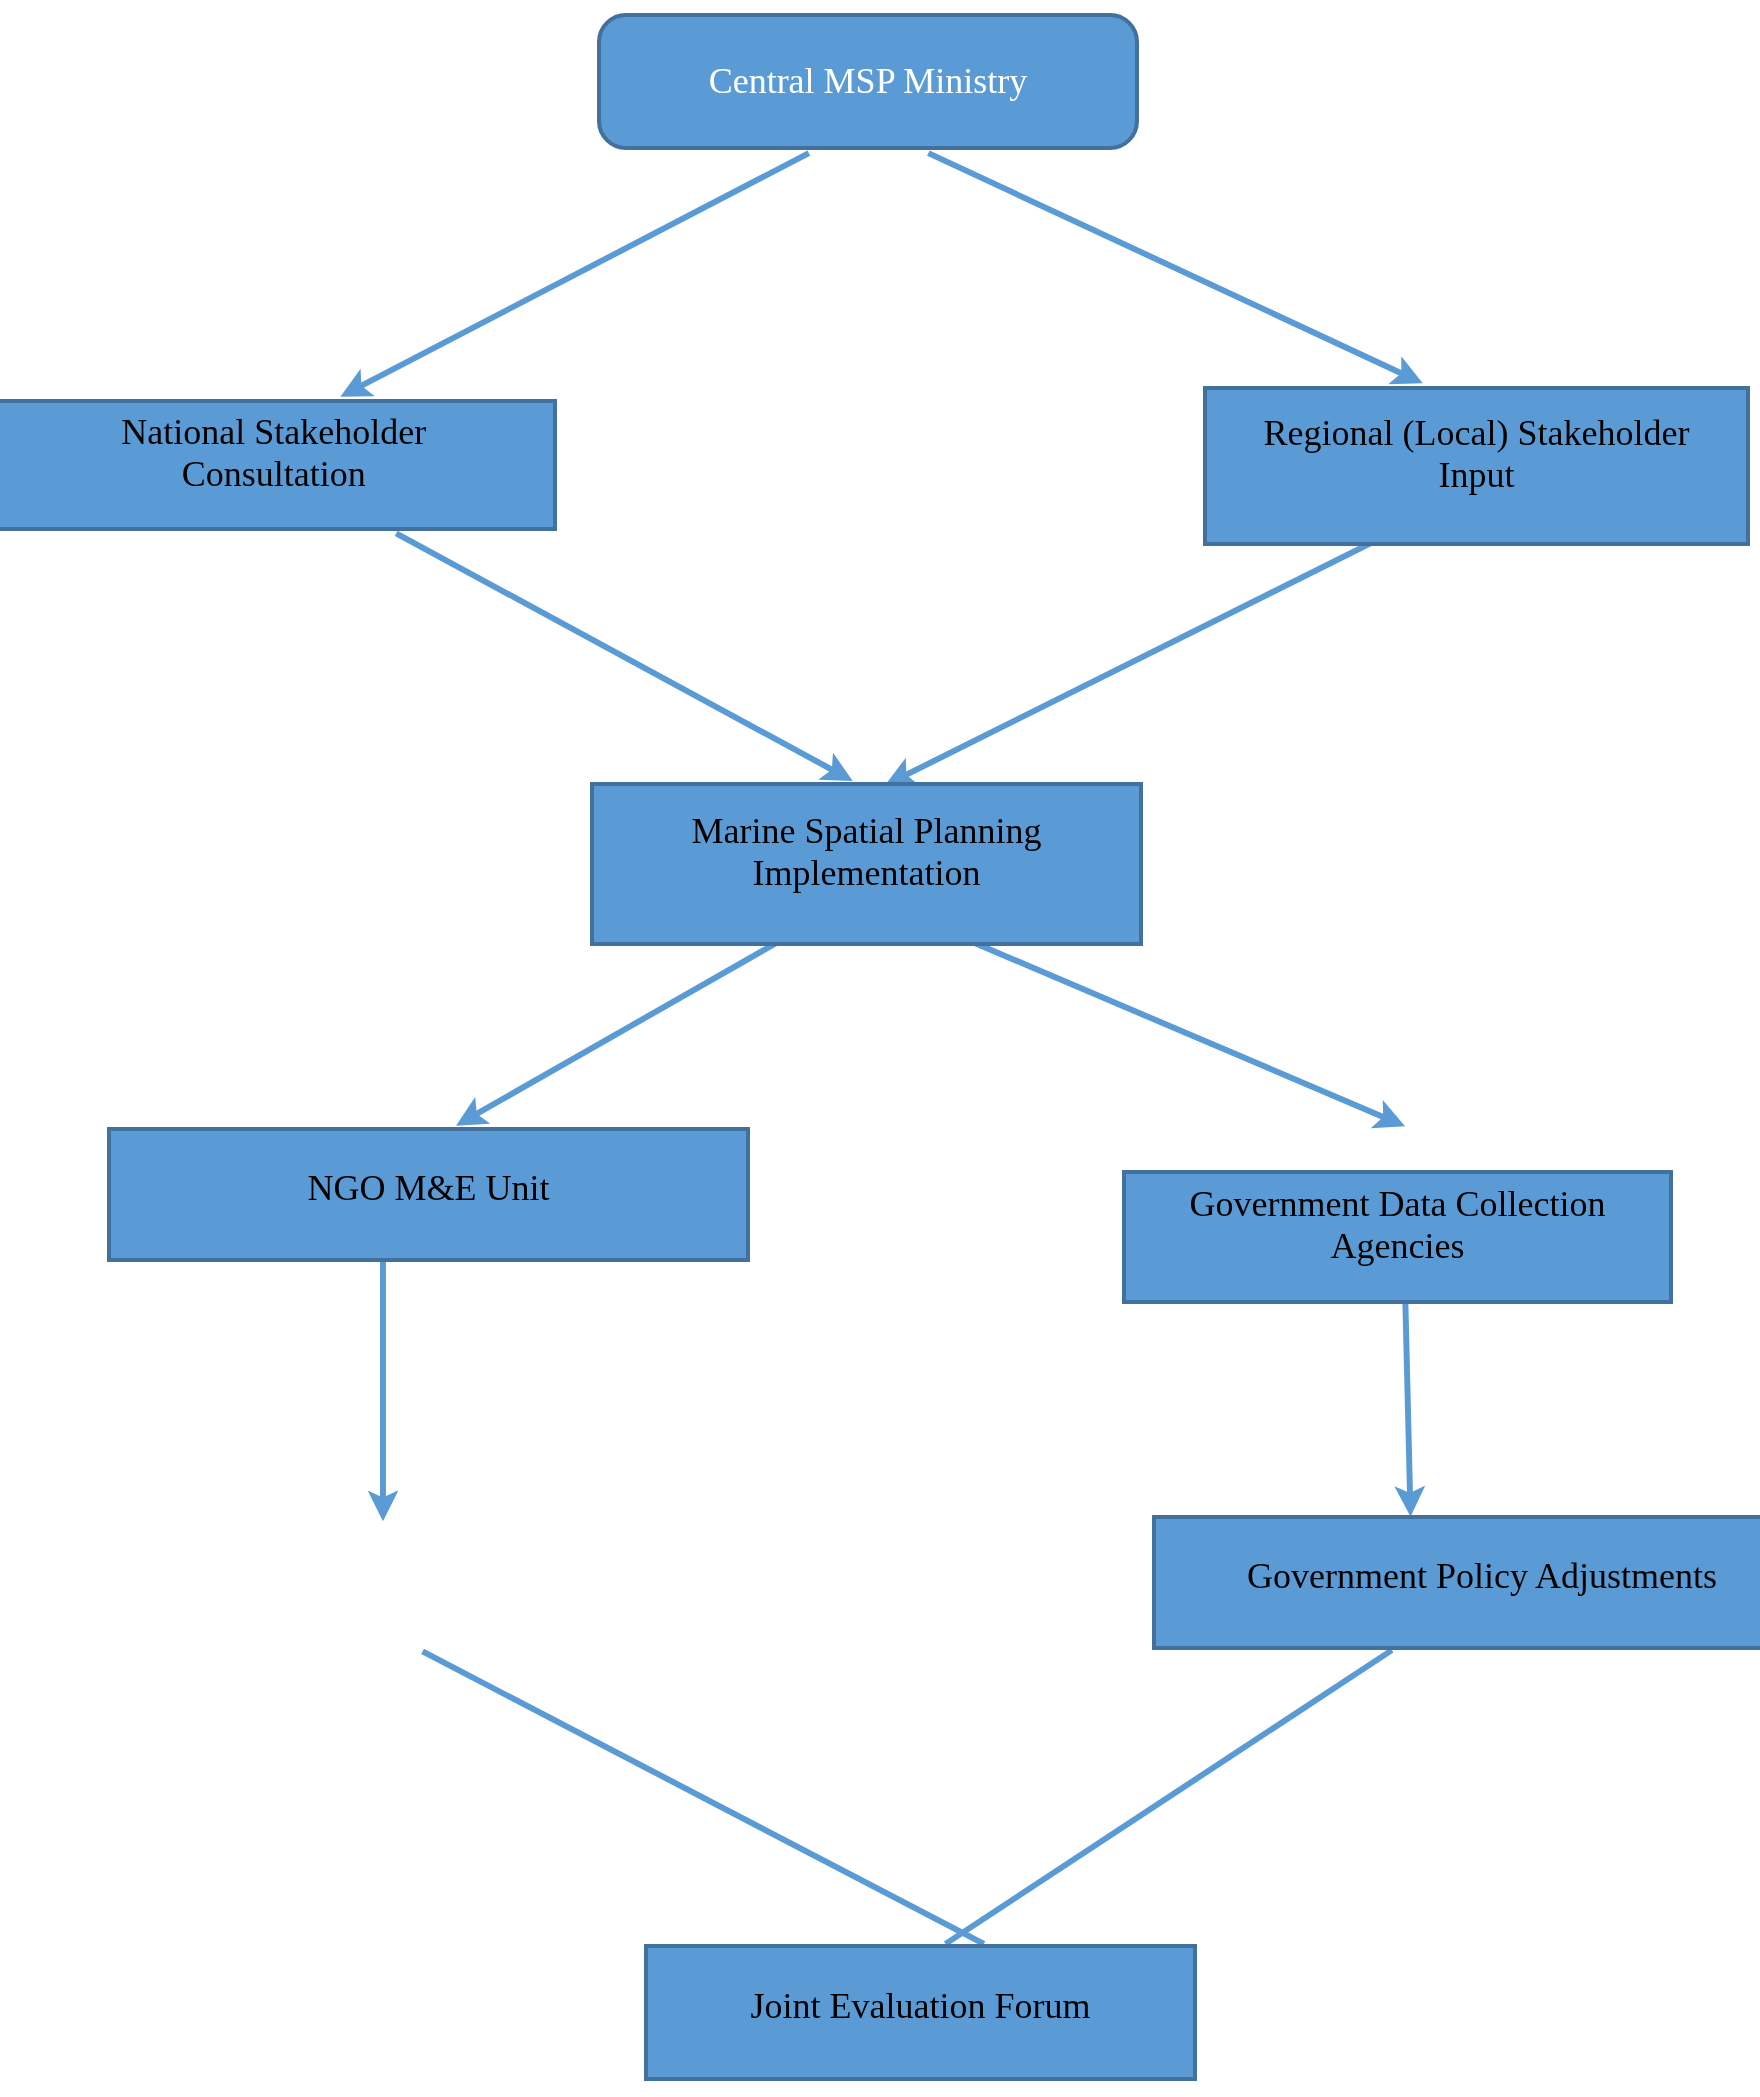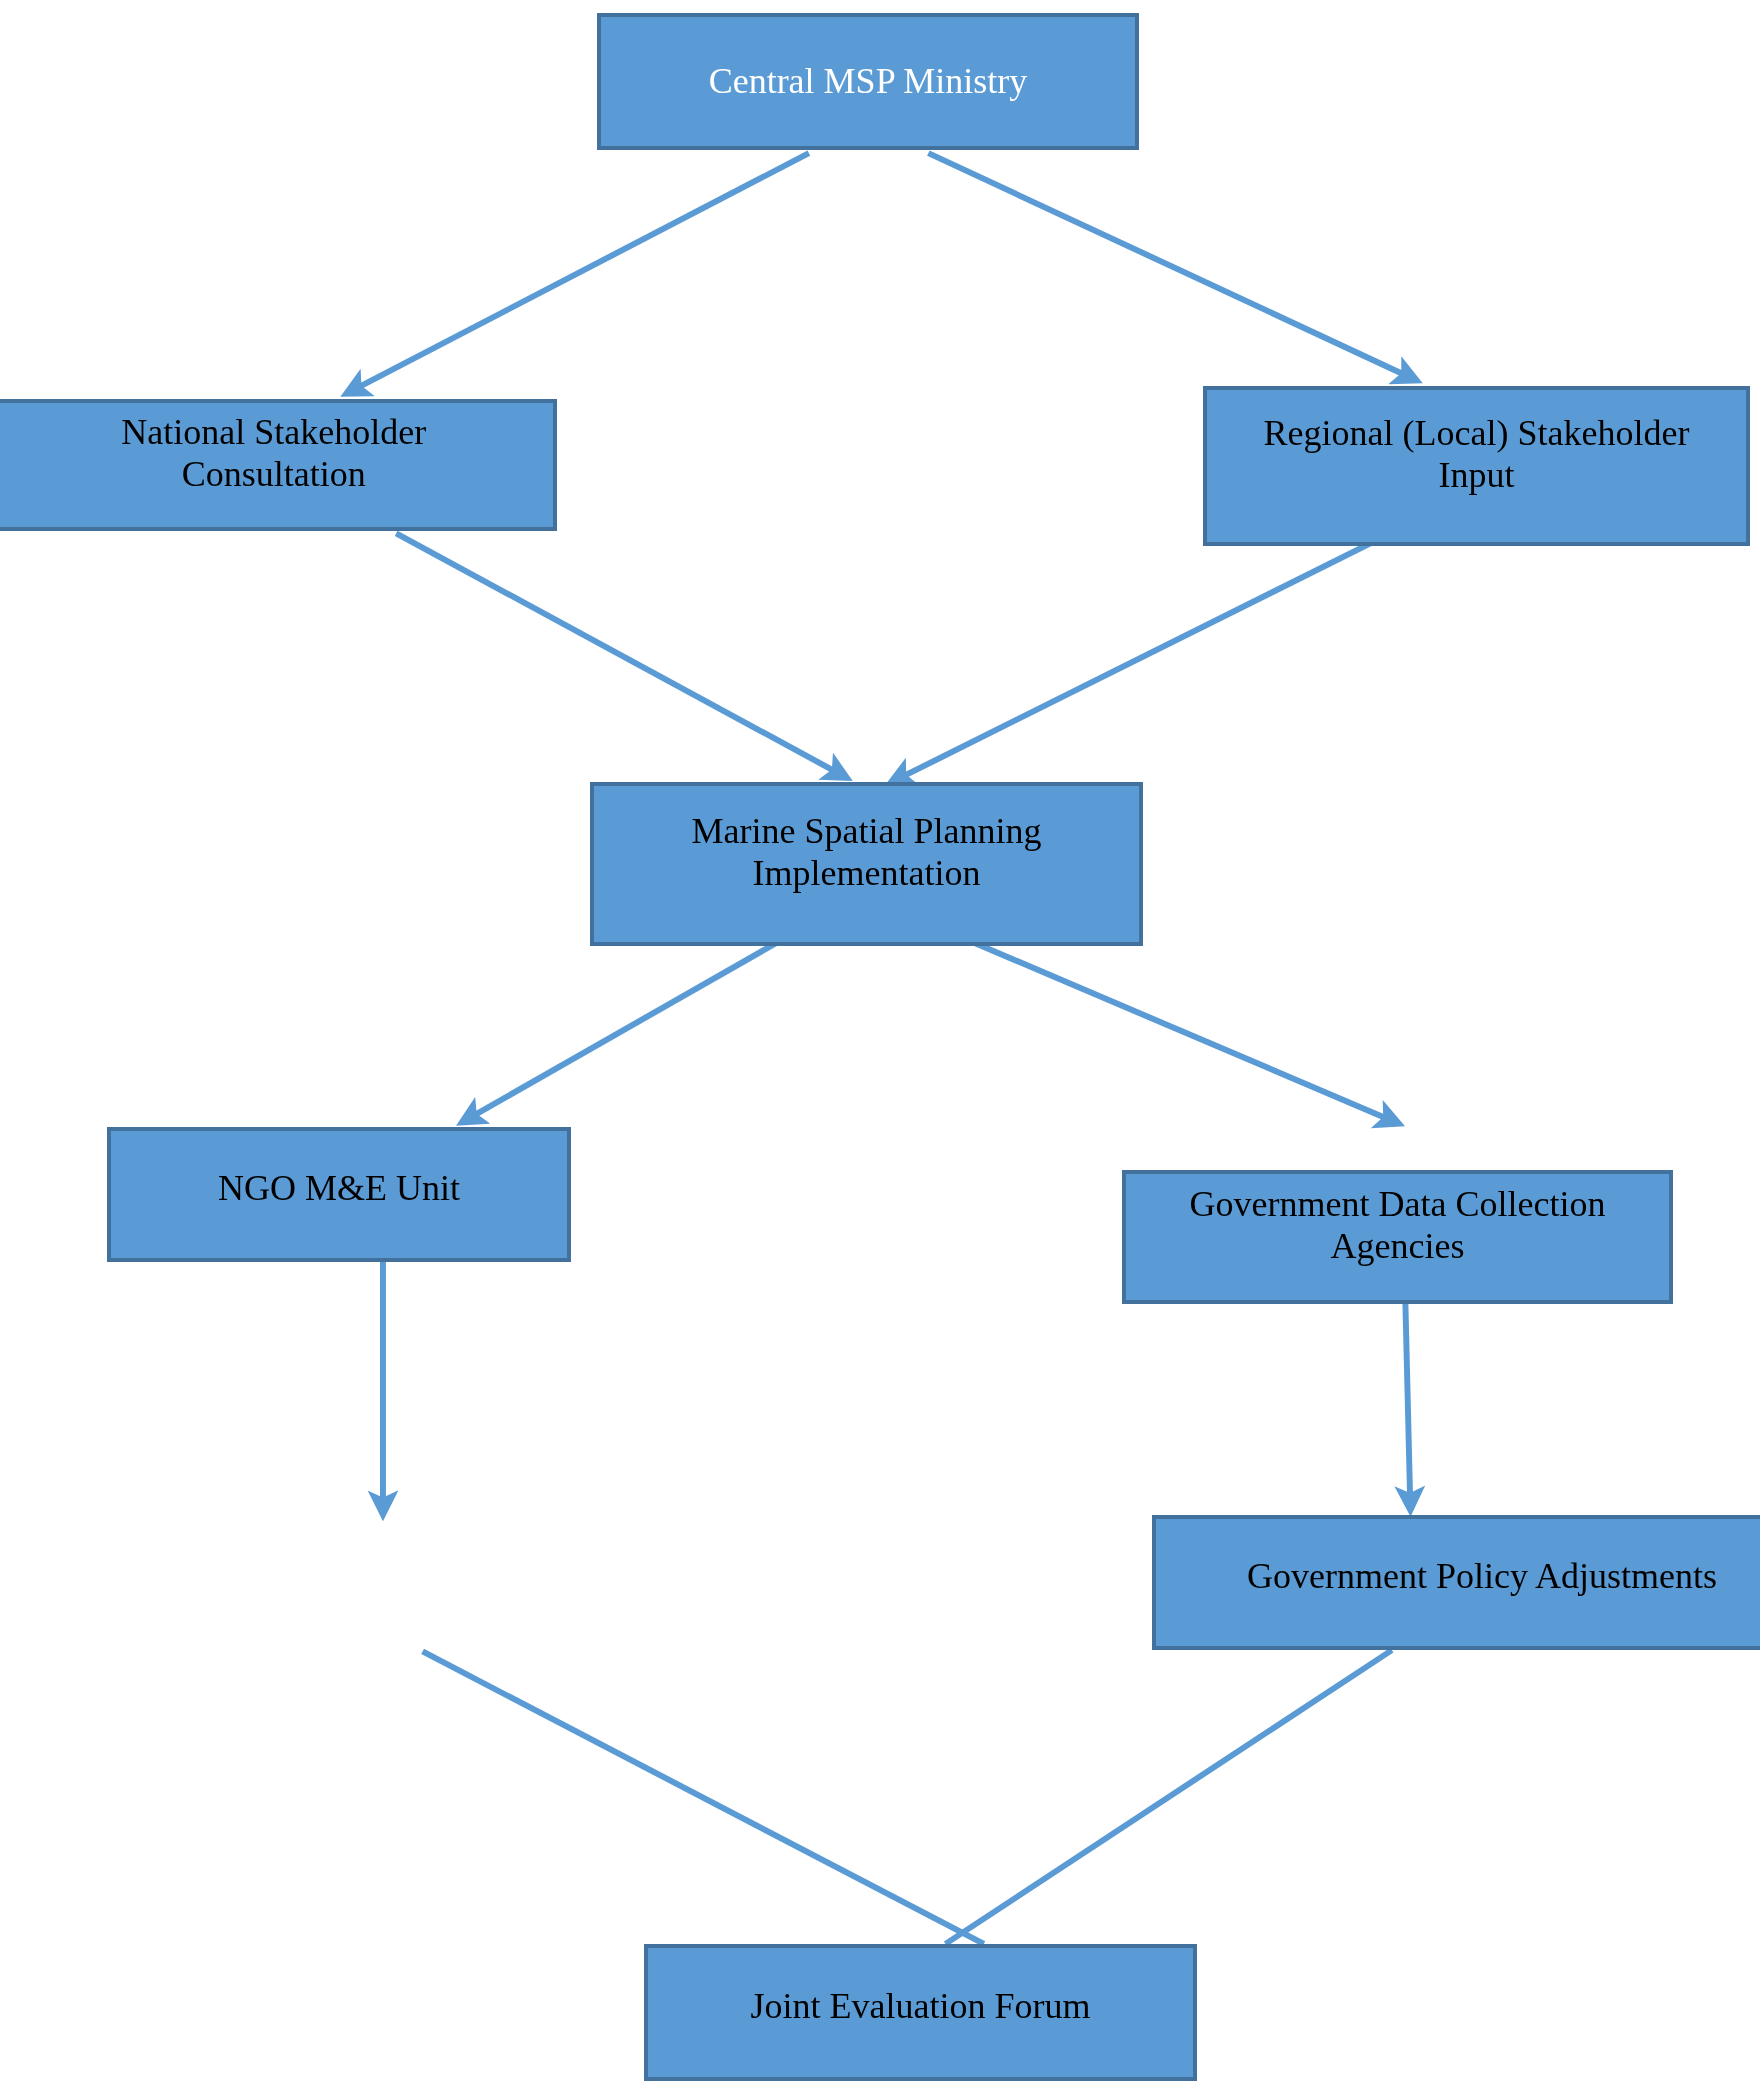--- a/index.html
+++ b/index.html
@@ -40,21 +40,21 @@
     color: #000000;
     z-index: 3;
   }
   .node > .node-label {
     display: block;
     width: 100%;
     padding: 0 9.2px;
     box-sizing: border-box;
     white-space: pre-line;
   }
-  .node.light-text { color: #FFFFFF; }
+  .node.light-text { color: #FFFFFF; border-radius: 29px; }
   .node.align-upper > .node-label { transform: translateY(-14%); }
 </style>
 </head>
 <body>
 
 <div id="diagram-root">
 
   <svg id="edge-layer" viewBox="0 0 2667 3177" preserveAspectRatio="none" xmlns="http://www.w3.org/2000/svg">
     <defs>
       <marker id="arrowhead" markerWidth="5.2" markerHeight="5.2" refX="4.0" refY="2.6" orient="auto" markerUnits="strokeWidth">
@@ -95,21 +95,21 @@
   <div class="node align-upper" style="left:1203px; top:386px; width:547px; height:160px;">
     <span class="node-label">Regional (Local) Stakeholder
 Input</span>
   </div>
 
   <div class="node align-upper" style="left:590px; top:782px; width:553px; height:164px;">
     <span class="node-label">Marine Spatial Planning
 Implementation</span>
   </div>
 
-  <div class="node align-upper" style="left:107px; top:1127px; width:464px; height:135px;">
+  <div class="node align-upper" style="left:107px; top:1127px; width:643px; height:135px;">
     <span class="node-label">NGO M&amp;E Unit</span>
   </div>
 
   <div class="node align-upper" style="left:1122px; top:1170px; width:551px; height:134px;">
     <span class="node-label">Government Data Collection
 Agencies</span>
   </div>
 
 
   <div class="node align-upper" style="left:1152px; top:1515px; width:660px; height:135px;">

